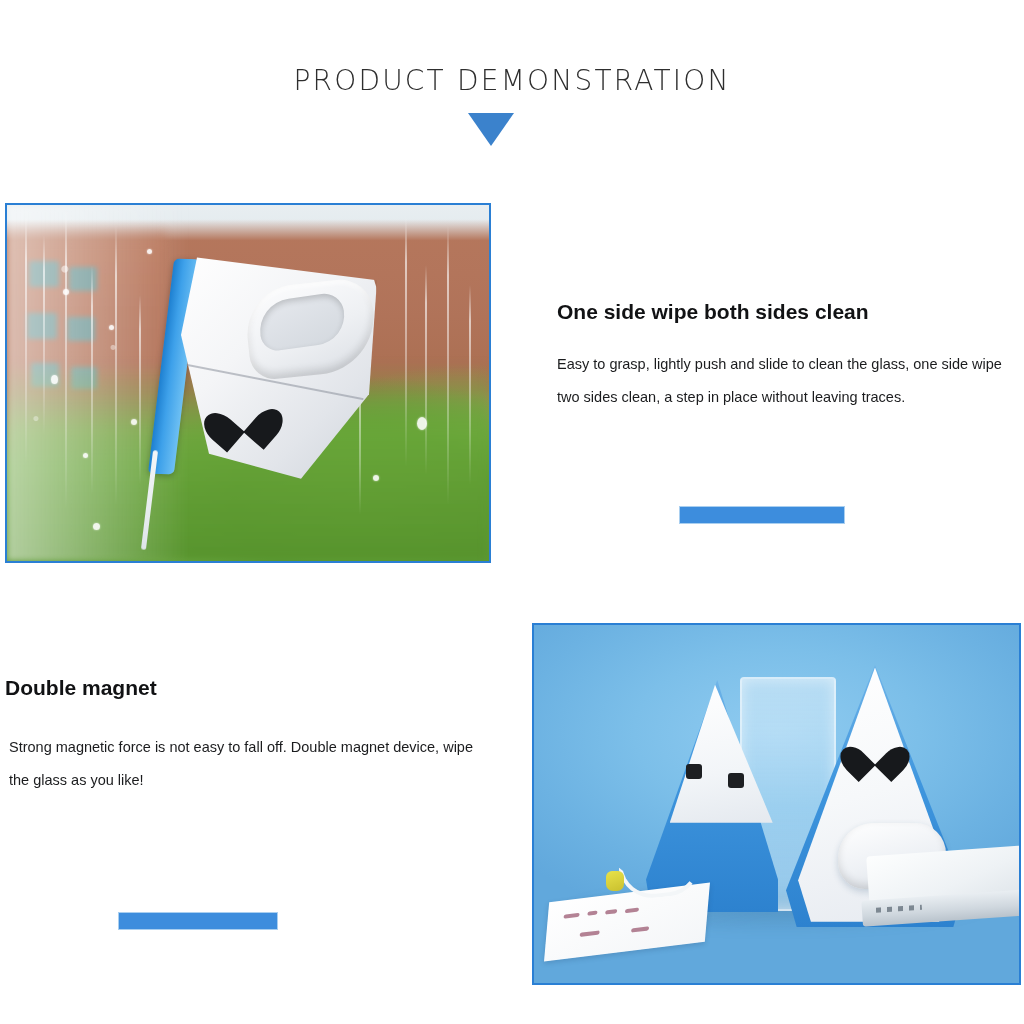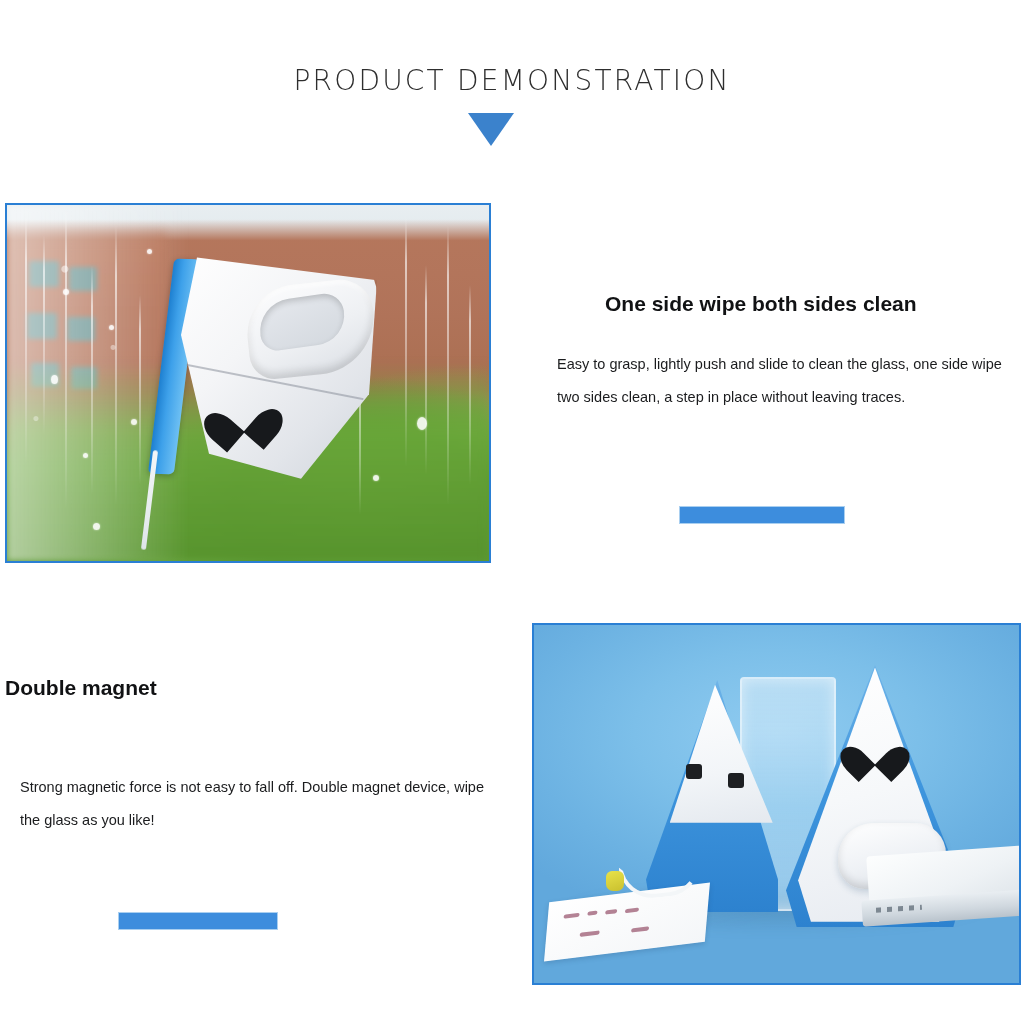--- a/index.html
+++ b/index.html
@@ -375,24 +375,24 @@
     white-space: nowrap;
   }
   .feature-body {
     position: absolute;
     font-family: "Liberation Sans", sans-serif;
     font-size: 14.5px;
     font-weight: normal;
     color: #1b1c1e;
     line-height: 33px;
   }
-  #feature-1-heading { left: 557px; top: 292px; margin-left: 48px; }
+  #feature-1-heading { left: 557px; top: 300px; }
   #feature-1-body    { left: 557px; top: 348px; width: 470px; }
   #feature-2-heading { left: 5px;   top: 676px; }
-  #feature-2-body    { left: 20px;   top: 731px; width: 470px; margin-top: 40px; }
+  #feature-2-body    { left: 9px;   top: 731px; width: 470px; }
 
   .accent-bar {
     position: absolute;
     height: 18px;
     background: #3d8ddd;
     border: 1px solid #a9cff0;
     box-sizing: border-box;
   }
   #accent-bar-1 { left: 679px; top: 506px; width: 166px; }
   #accent-bar-2 { left: 118px; top: 912px; width: 160px; }

